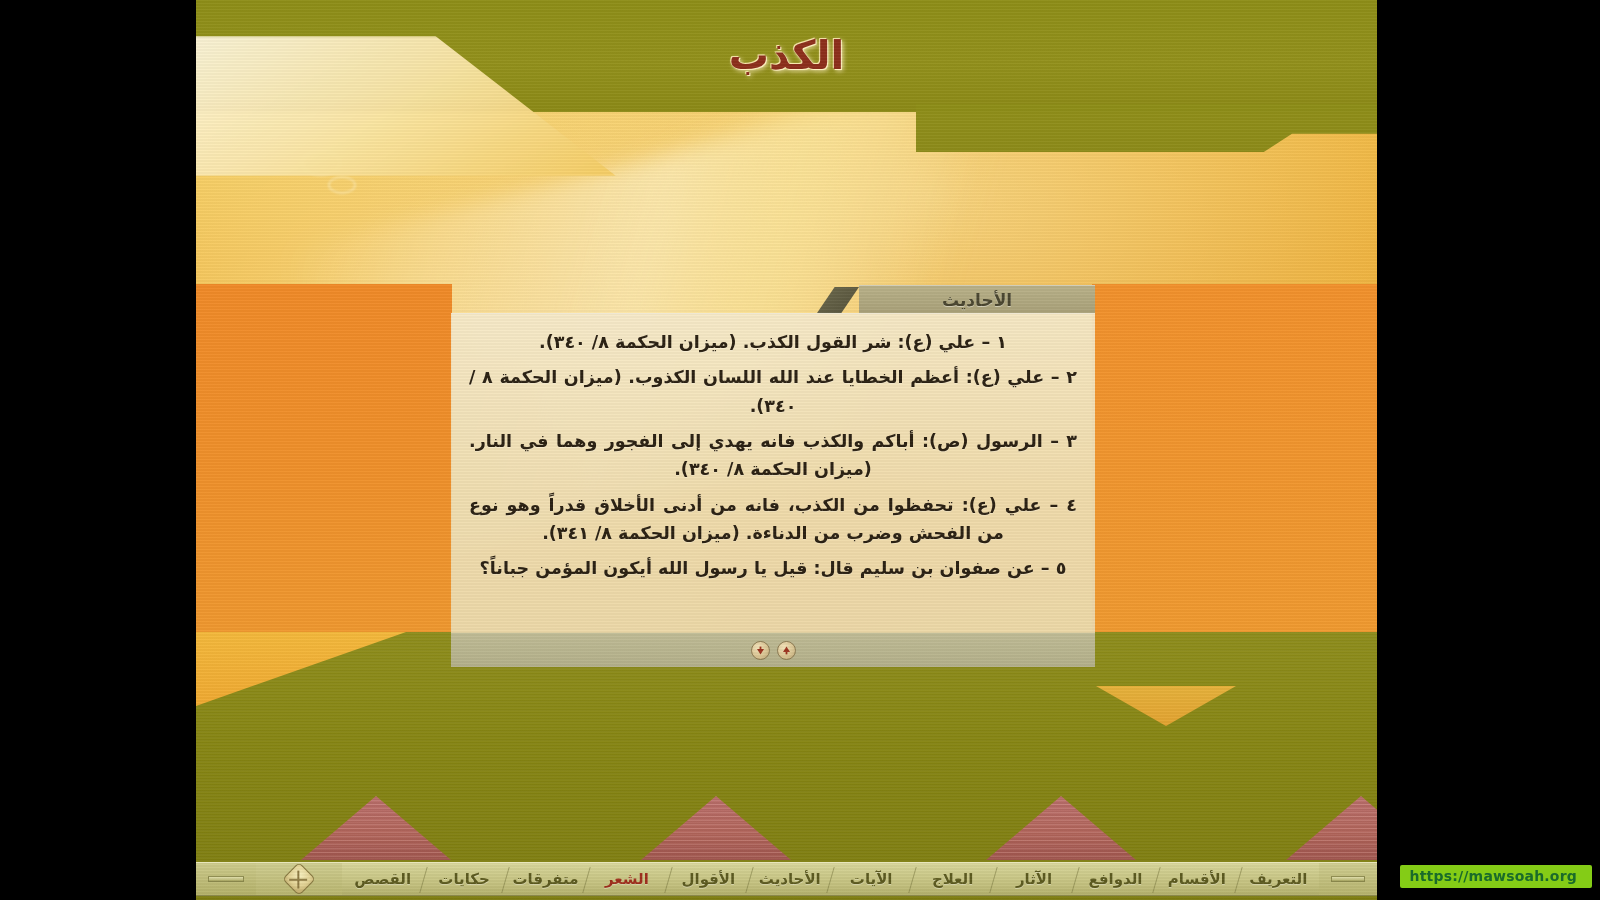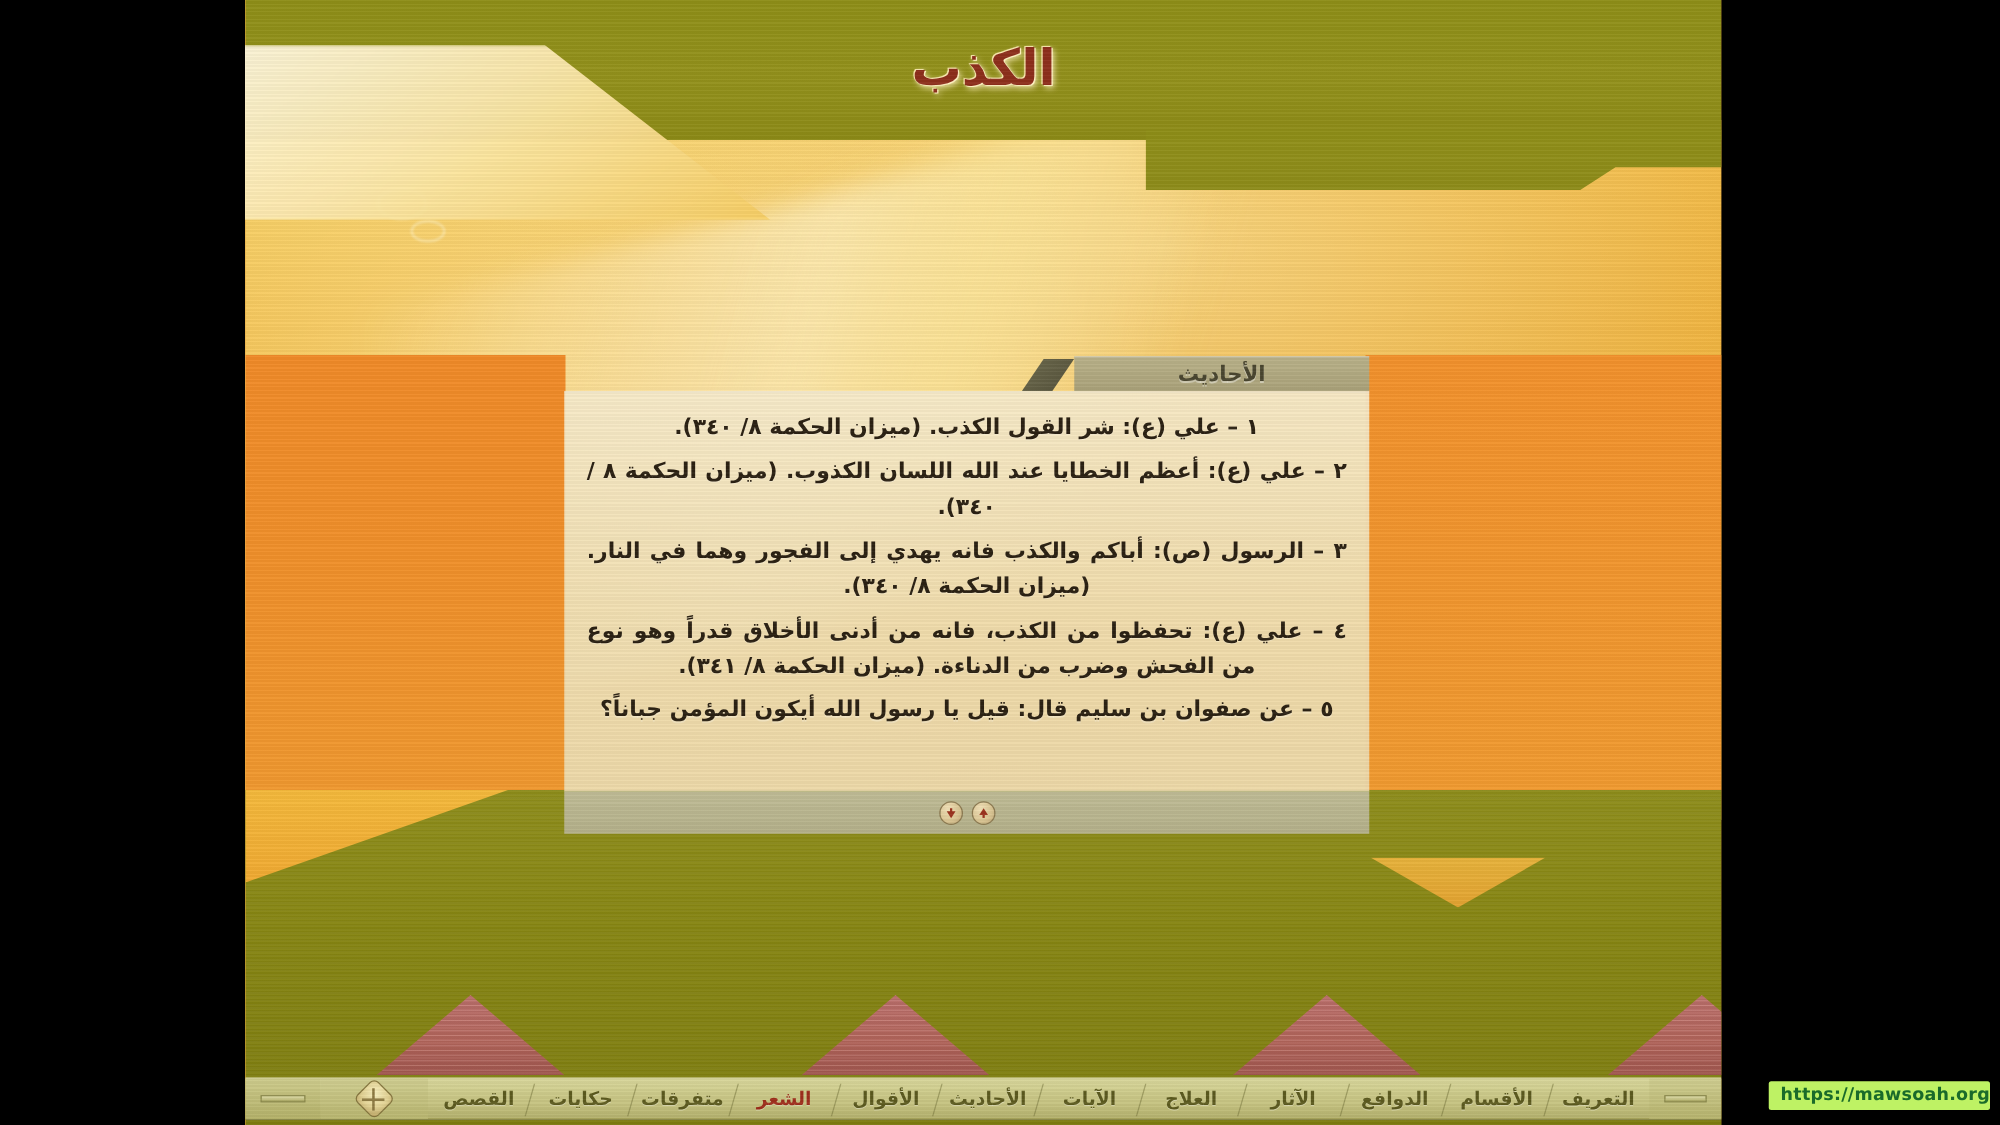--- a/index.html
+++ b/index.html
@@ -337,26 +337,26 @@
   .nav-tail .bar {
     width: 36px; height: 6px;
     background: linear-gradient(180deg,#e9e7b4 0%, #a8a55f 100%);
     border: 1px solid #8c8a4d;
   }
 
   
   .watermark {
     position: absolute;
     right: 8px; bottom: 12px;
-    background: #bef264;
+    background: #84cc16;
     color: #1a6b2a;
     font-size: 14px;
     font-weight: bold;
     font-family: "DejaVu Sans", "Liberation Sans", sans-serif;
-    padding: 3px 0 4px 9px;
+    padding: 3px 15px 4px 9px;
     border-radius: 2px;
     letter-spacing: .2px;
     direction: ltr;
     z-index: 50;
   }
 
   
   .scanlines {
     position:absolute; inset:0;
     pointer-events:none;

